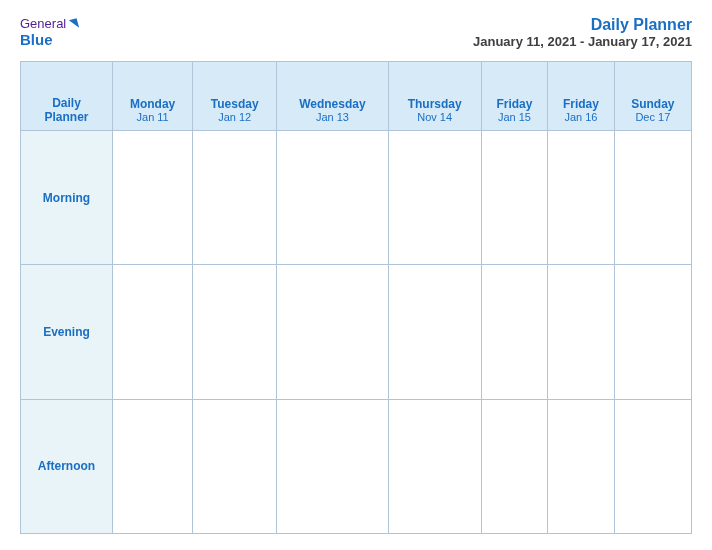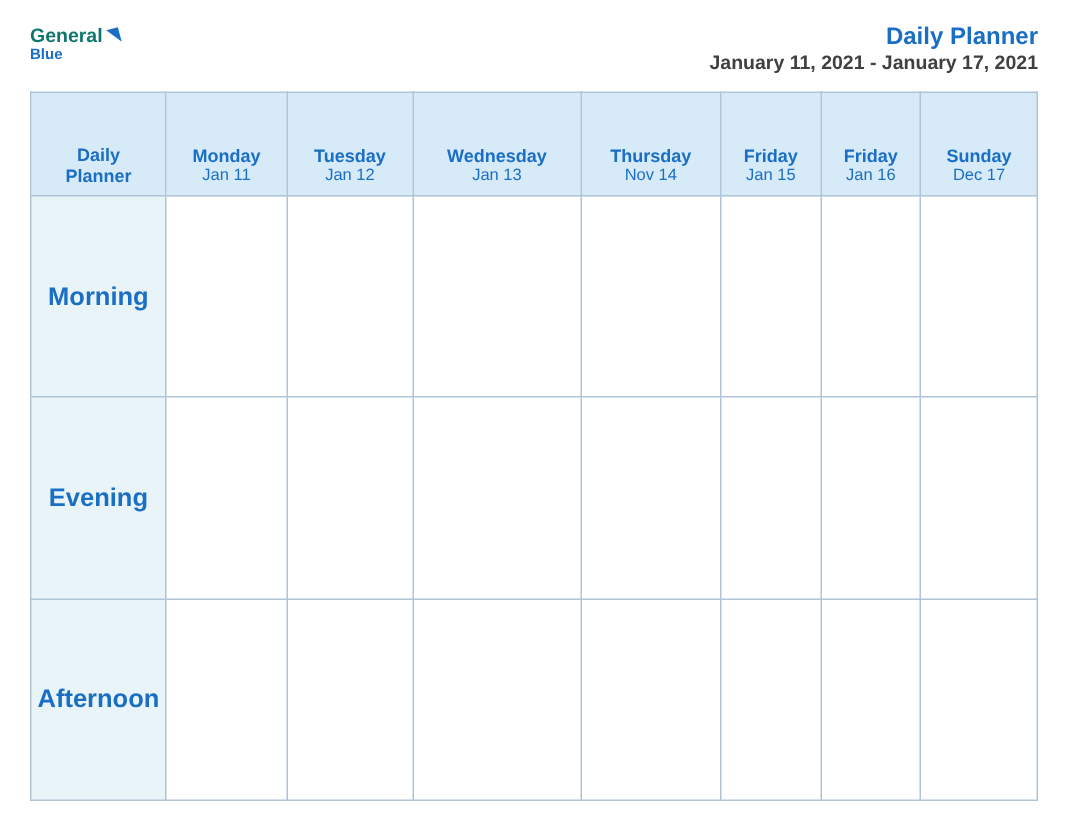--- a/index.html
+++ b/index.html
@@ -27,26 +27,26 @@
     }
 
     .logo-text {
       display: flex;
       align-items: center;
       gap: 2px;
     }
 
     .logo-general {
       font-size: 13px;
-      color: #0f766e;
-      font-weight: bold;
+      color: #4c1d95;
+      font-weight: normal;
     }
 
     .logo-blue {
-      font-size: 10px;
+      font-size: 15px;
       color: #1a6fc4;
       font-weight: bold;
     }
 
     .logo-triangle {
       width: 0;
       height: 0;
       border-left: 8px solid transparent;
       border-right: 0px solid transparent;
       border-top: 10px solid #1a6fc4;
@@ -100,22 +100,22 @@
 
     .header-row th .day-date {
       font-size: 11px;
       color: #1a6fc4;
       display: block;
       font-weight: normal;
     }
 
     .label-cell {
       background-color: #e8f4f8;
-      width: 80px;
-      font-size: 17px;
+      width: 92px;
+      font-size: 12px;
       color: #1a6fc4;
       font-weight: bold;
       padding: 8px 4px;
     }
 
     .data-cell {
       background-color: #ffffff;
       width: calc((100% - 80px) / 7);
       padding: 0;
     }

